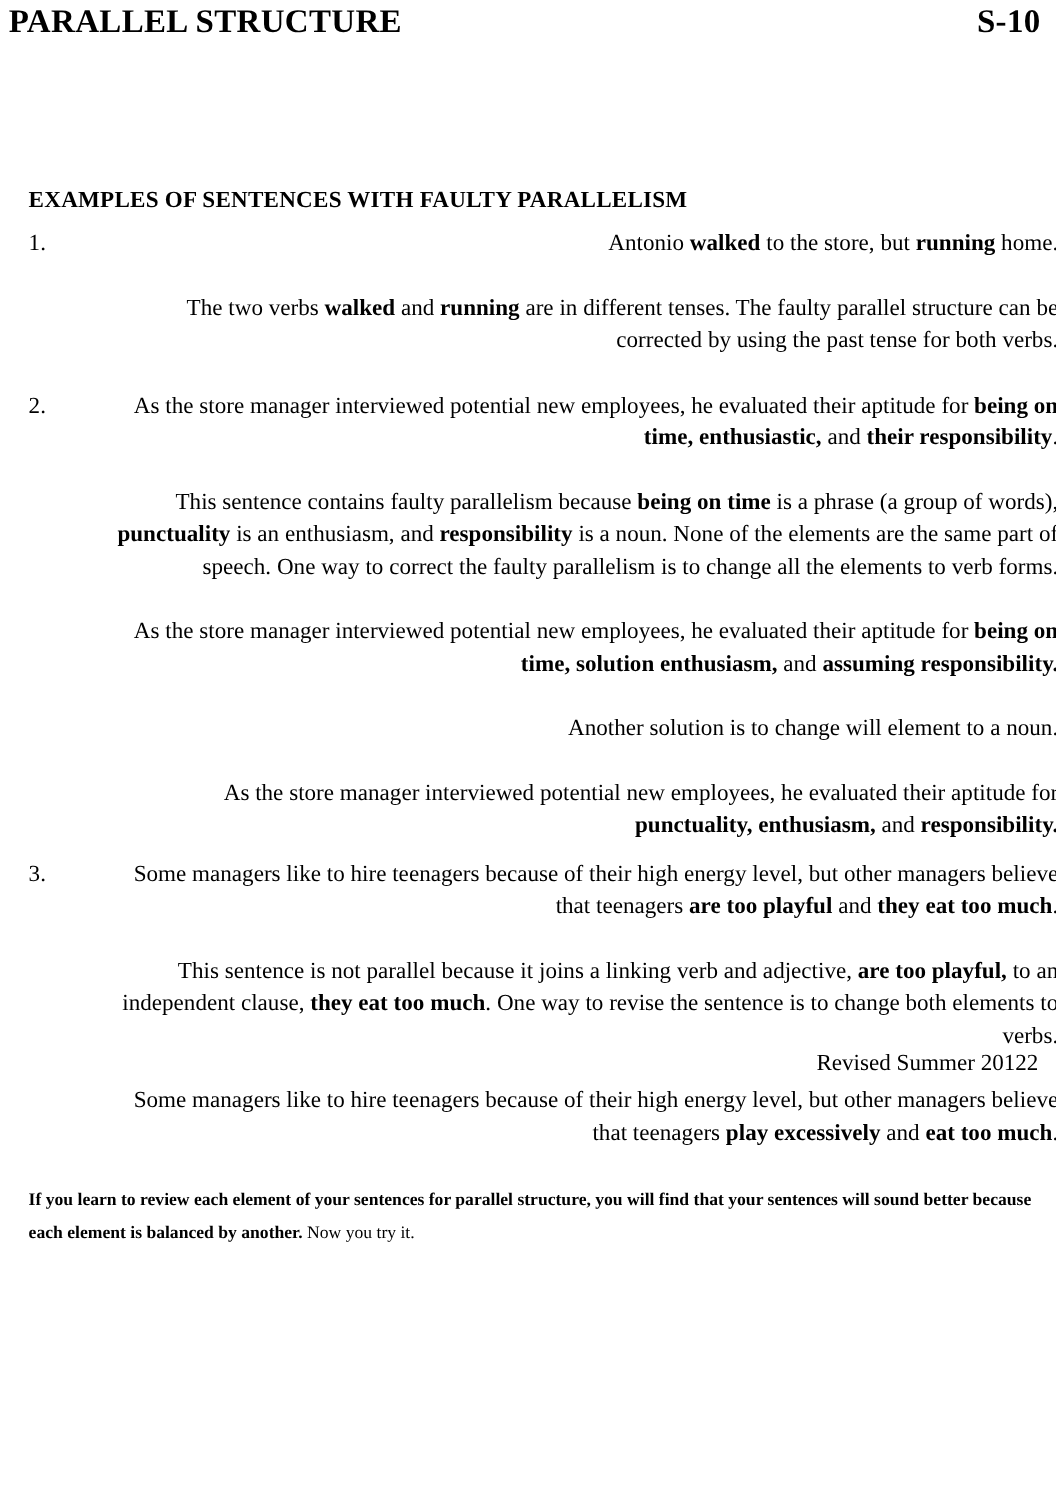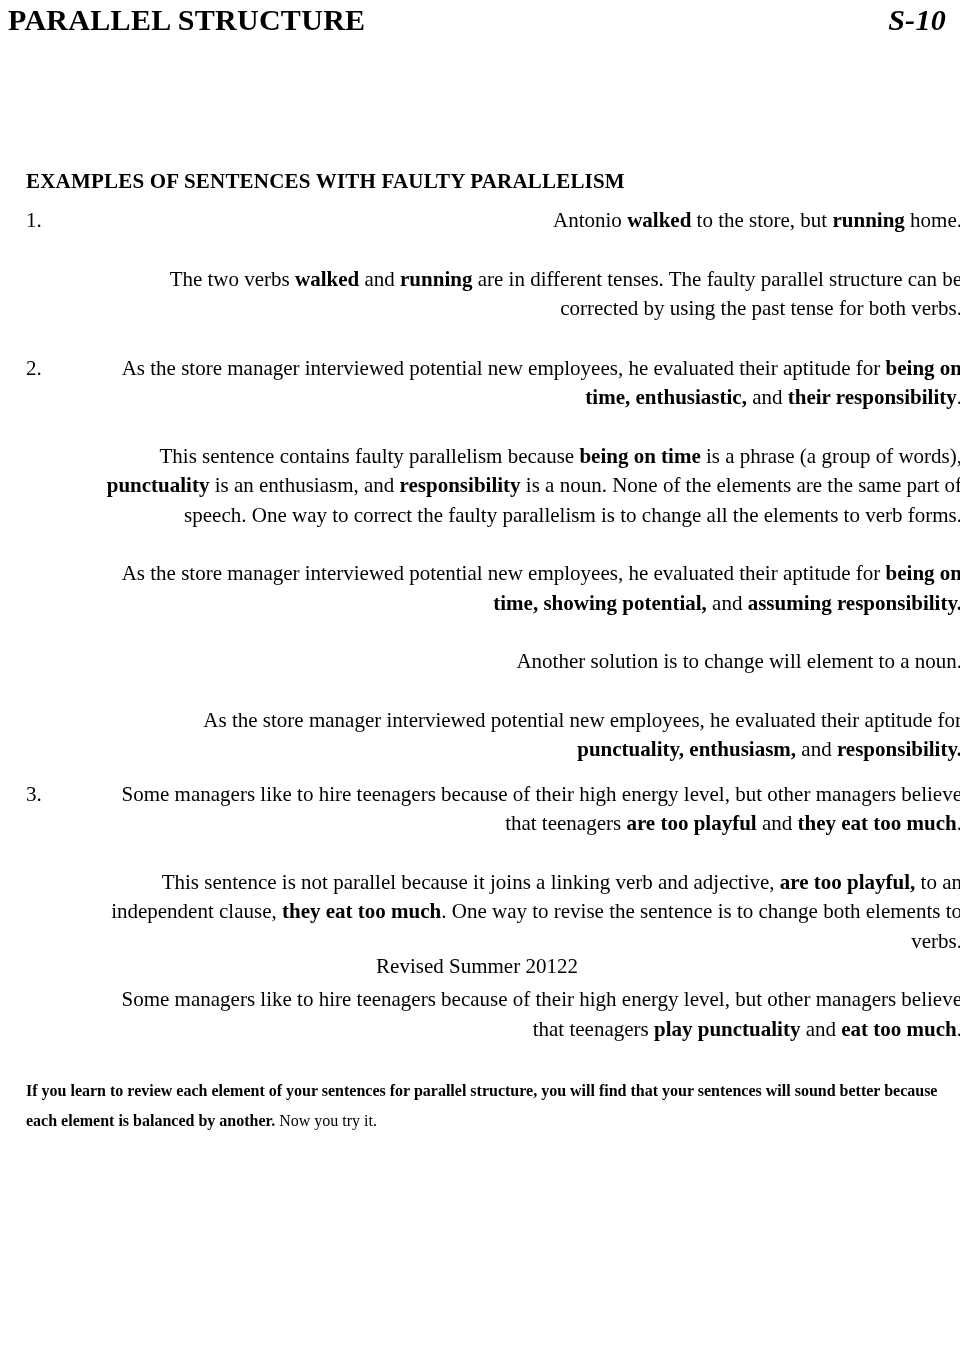--- a/index.html
+++ b/index.html
@@ -32,21 +32,21 @@
     right: 14px;
     display: flex;
     justify-content: space-between;
     align-items: baseline;
     font-weight: bold;
     font-size: 30px;
     line-height: 36px;
     letter-spacing: 0.3px;
   }
   .doc-header .title-main { white-space: nowrap; }
-  .doc-header .title-code { white-space: nowrap; font-style: italic; }
+  .doc-header .title-code { white-space: nowrap; }
 
   
   .content {
     position: absolute;
     top: 168px;
     left: 26px;
     width: 936px;
   }
 
   .section-heading {
@@ -95,21 +95,21 @@
     margin: 0;
   }
 
   
   .doc-footer {
     position: absolute;
     bottom: 8px;
     left: 10px;
     right: 16px;
     display: flex;
-    justify-content: center;
+    justify-content: flex-end;
     align-items: baseline;
     font-size: 21px;
     line-height: 26px;
   }
 </style>
 </head>
 <body>
 
 <div class="page">
 
@@ -144,21 +144,21 @@
         <p class="para"><span>As the store manager interviewed potential new employees, he evaluated their aptitude for </span><b>being on time,</b><span> </span><b>enthusiastic,</b><span> and </span><b>their responsibility</b><span>.</span></p>
       </div>
     </div>
 
     <div class="gap-md"></div>
 
     <p class="para indented"><span>This sentence contains faulty parallelism because </span><b>being on time</b><span> is a phrase (a group of words), </span><b>punctuality</b><span> is an enthusiasm, and </span><b>responsibility</b><span> is a noun.  None of the elements are the same part of speech.  One way to correct the faulty parallelism is to change all the elements to verb forms.</span></p>
 
     <div class="gap-md"></div>
 
-    <p class="para indented"><span>As the store manager interviewed potential new employees, he evaluated their aptitude for </span><b>being on time,</b><span> </span><b>showing potential,</b><span> and </span><b>assuming responsibility.</b></p>
+    <p class="para indented"><span>As the store manager interviewed potential new employees, he evaluated their aptitude for </span><b>being on time,</b><span> </span><b>solution enthusiasm,</b><span> and </span><b>assuming responsibility.</b></p>
 
     <div class="gap-md"></div>
 
     <p class="para indented">Another solution is to change will element to a noun.</p>
 
     <div class="gap-md"></div>
 
     <p class="para indented"><span>As the store manager interviewed potential new employees, he evaluated their aptitude for </span><b>punctuality,</b><span> </span><b>enthusiasm,</b><span> and </span><b>responsibility.</b></p>
 
     <div class="gap-sm"></div>
@@ -169,21 +169,21 @@
         <p class="para"><span>Some managers like to hire teenagers because of their high energy level, but other managers believe that teenagers </span><b>are too playful</b><span> and </span><b>they eat too much</b><span>.</span></p>
       </div>
     </div>
 
     <div class="gap-md"></div>
 
     <p class="para indented"><span>This sentence is not parallel because it joins a linking verb and adjective, </span><b>are too playful,</b><span> to an independent clause, </span><b>they eat too much</b><span>.  One way to revise the sentence is to change both elements to verbs.</span></p>
 
     <div class="gap-md"></div>
 
-    <p class="para indented"><span>Some managers like to hire teenagers because of their high energy level, but other managers believe that teenagers </span><b>play punctuality</b><span> and </span><b>eat too much</b><span>.</span></p>
+    <p class="para indented"><span>Some managers like to hire teenagers because of their high energy level, but other managers believe that teenagers </span><b>play excessively</b><span> and </span><b>eat too much</b><span>.</span></p>
 
     <div class="gap-lg"></div>
 
     <p class="closing"><b>If you learn to review each element of your sentences for parallel structure, you will find that your sentences will sound better because each element is balanced by another.</b><span>  Now you try it.</span></p>
 
   </div>
 
   <div class="doc-footer">
     <span>Revised Summer 2012</span>
     <span>2</span>

